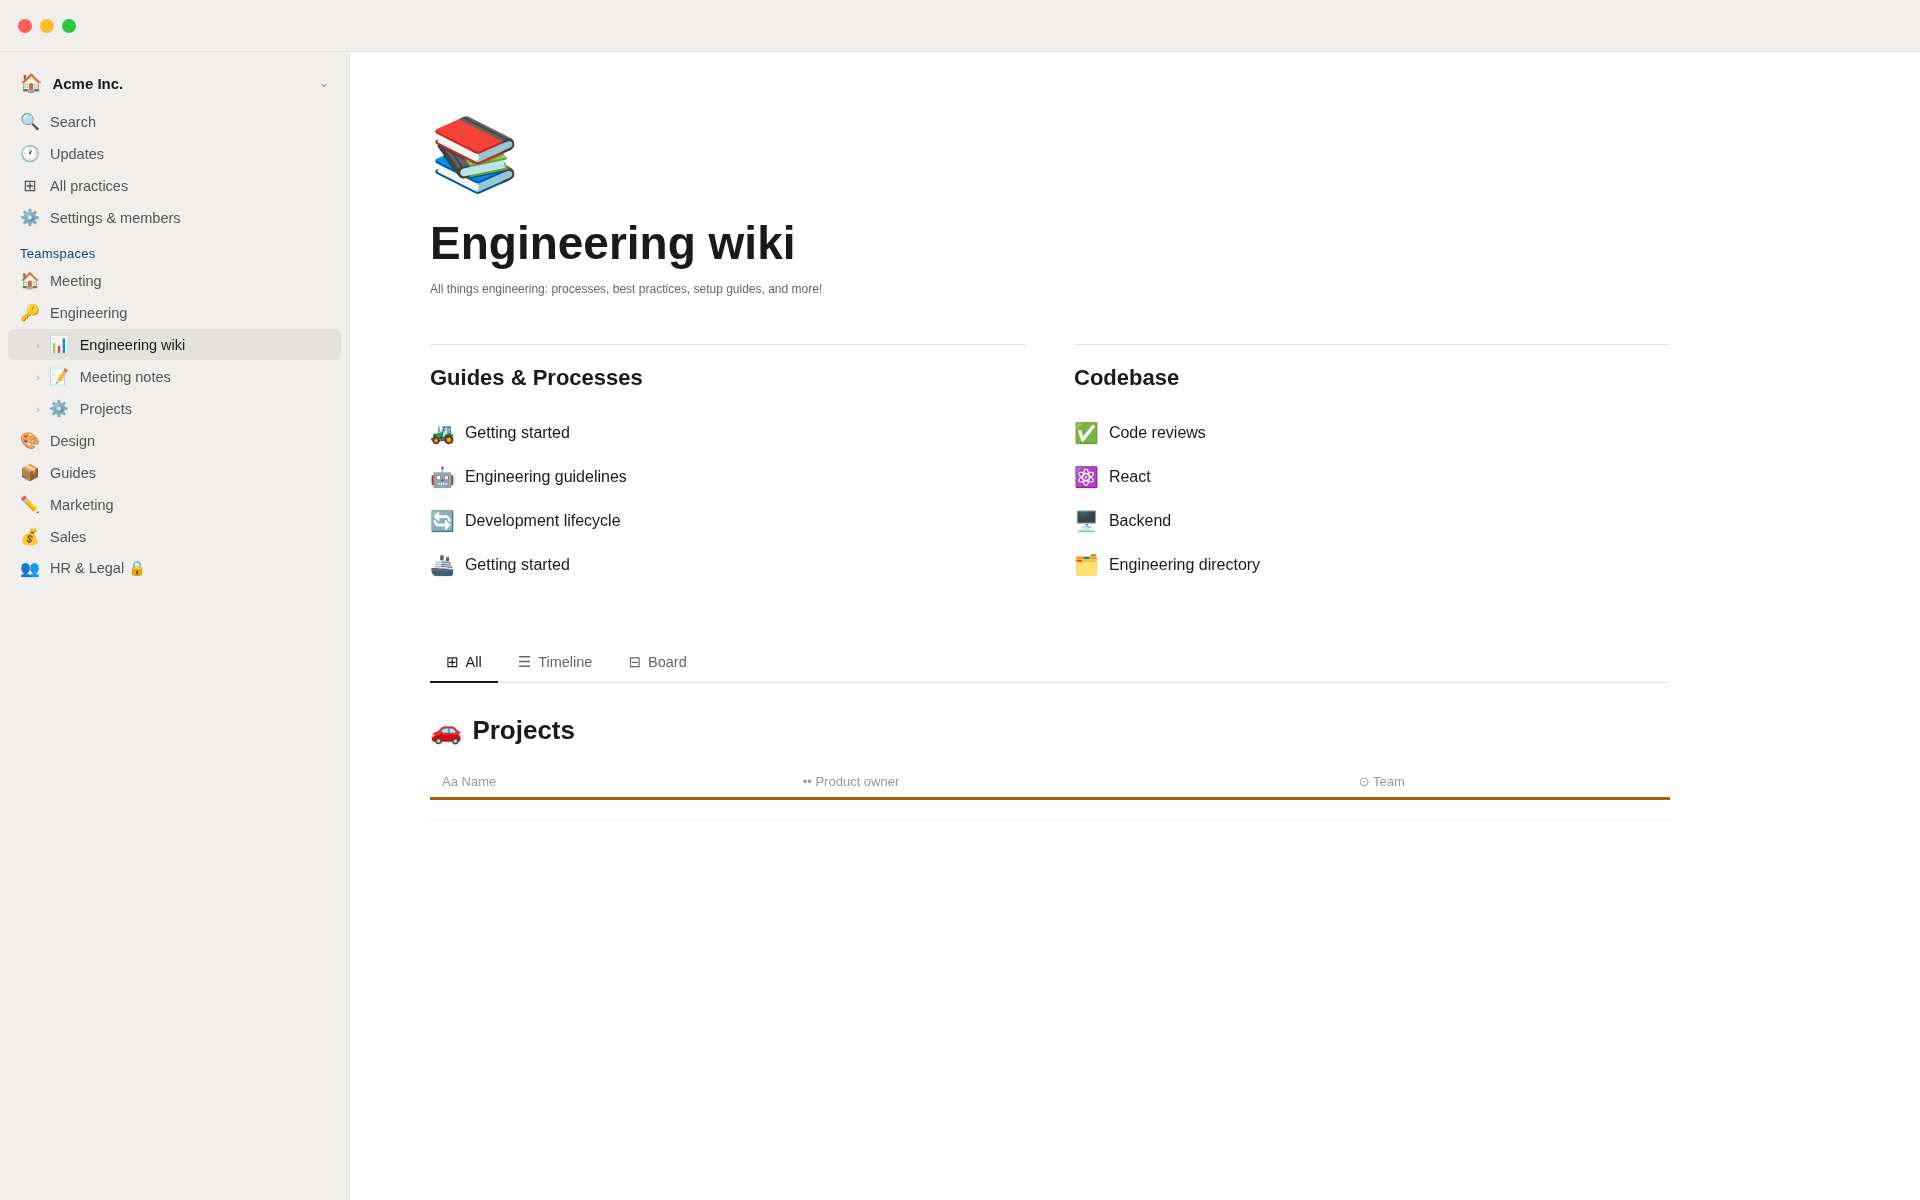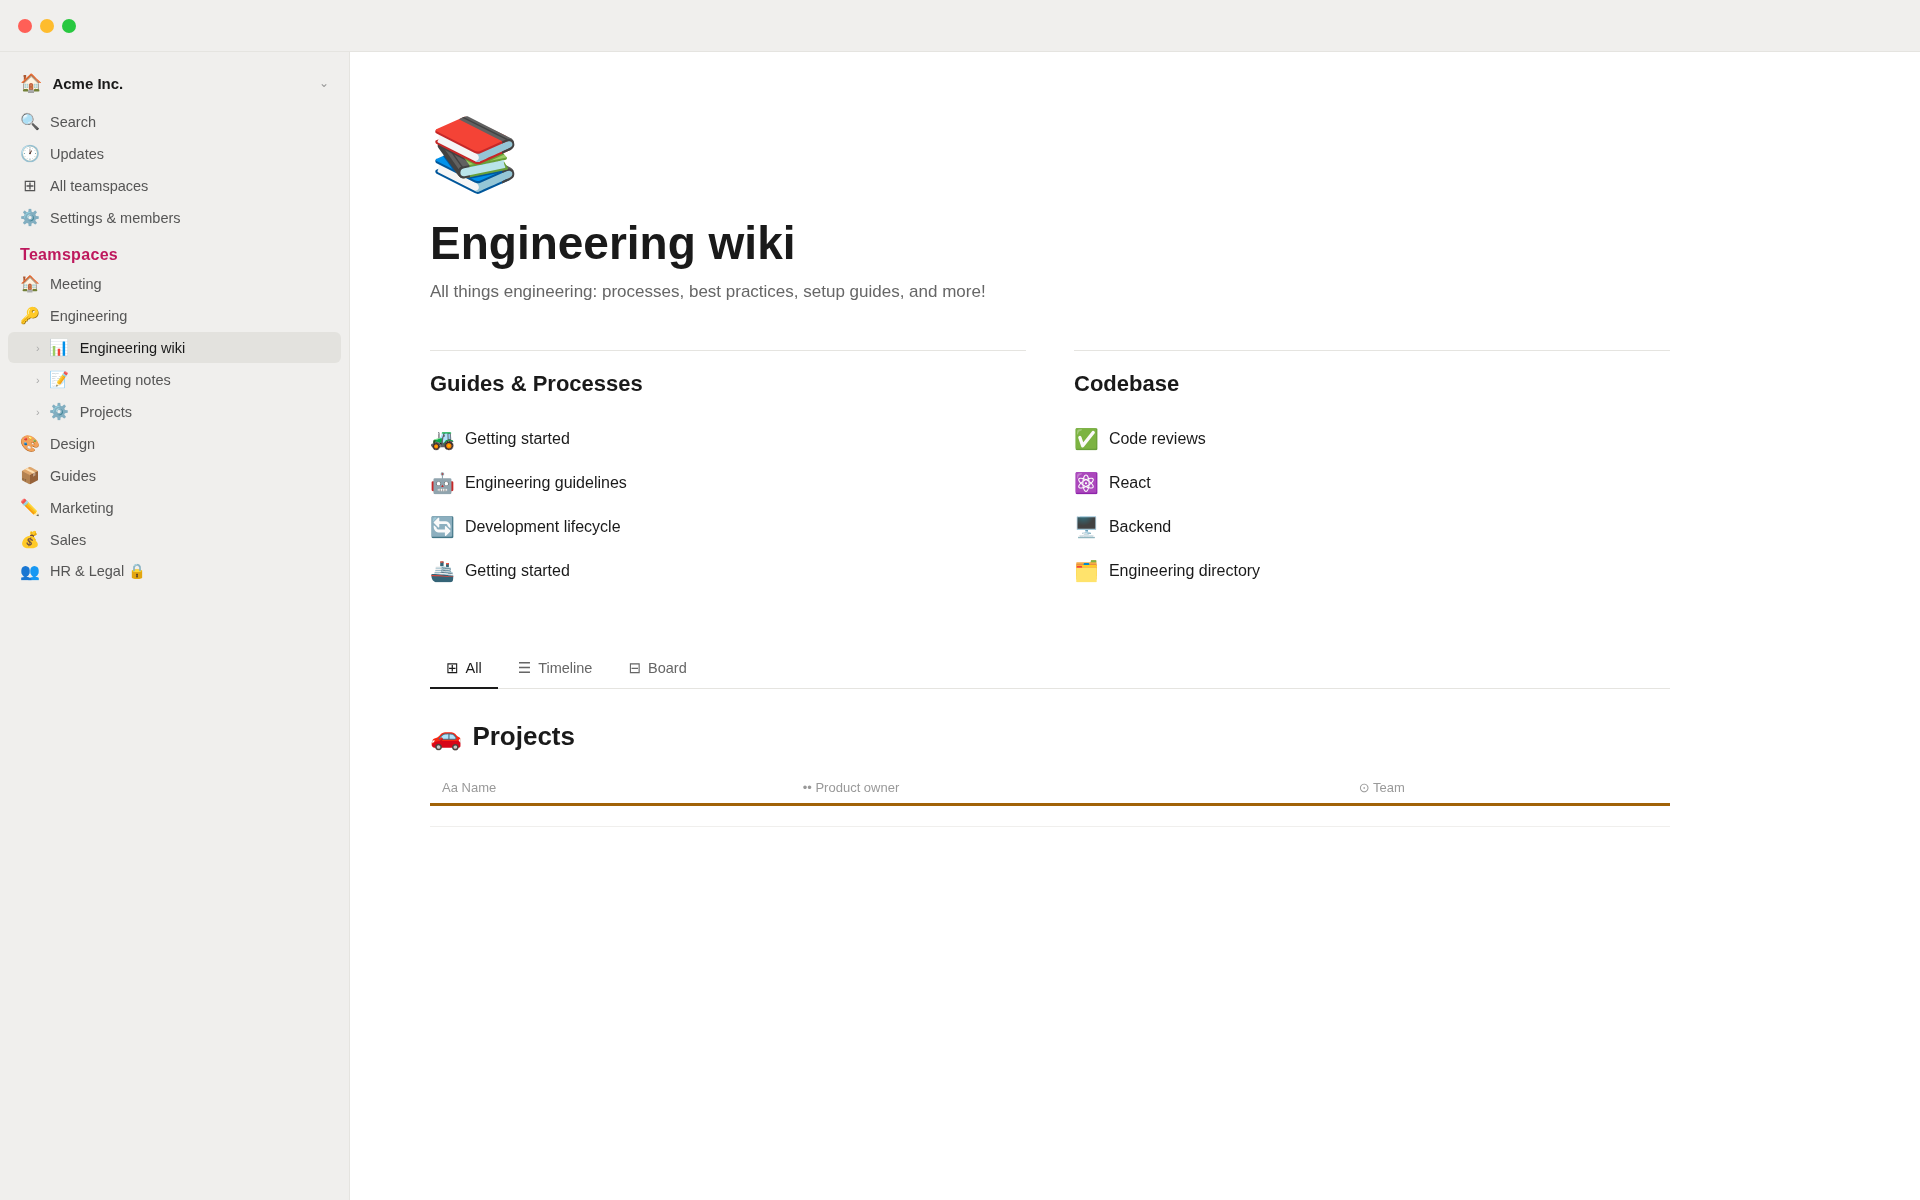--- a/index.html
+++ b/index.html
@@ -86,23 +86,23 @@
       color: #555;
       font-size: 14.5px;
       margin-bottom: 1px;
     }
     .sidebar-item.active { background: #e3e2de; color: #1a1a1a; }
     .sidebar-item .icon { font-size: 16px; min-width: 20px; text-align: center; }
     .sidebar-item .label { flex: 1; }
     .sidebar-item .chevron { font-size: 11px; color: #aaa; }
 
     .section-label {
-      font-size: 16px;
-      font-weight: 700;
-      color: #be185d;
+      font-size: 13px;
+      font-weight: 400;
+      color: #0c4a6e;
       padding: 12px 12px 4px;
       letter-spacing: 0.02em;
     }
 
     .sidebar-item.indented {
       padding-left: 28px;
     }
 
     
     .main {
@@ -171,21 +171,21 @@
 
     .page-title {
       font-size: 46px;
       font-weight: 700;
       color: #1a1a1a;
       margin-bottom: 12px;
       line-height: 1.15;
     }
 
     .page-subtitle {
-      font-size: 17px;
+      font-size: 12px;
       color: #666;
       margin-bottom: 48px;
     }
 
     
     .two-col {
       display: grid;
       grid-template-columns: 1fr 1fr;
       gap: 48px;
       margin-bottom: 56px;
@@ -301,21 +301,21 @@
     <div class="sidebar-item">
       <span class="icon">🔍</span>
       <span class="label">Search</span>
     </div>
     <div class="sidebar-item">
       <span class="icon">🕐</span>
       <span class="label">Updates</span>
     </div>
     <div class="sidebar-item">
       <span class="icon">⊞</span>
-      <span class="label">All teamspaces</span>
+      <span class="label">All practices</span>
     </div>
     <div class="sidebar-item">
       <span class="icon">⚙️</span>
       <span class="label">Settings &amp; members</span>
     </div>
 
     <div class="section-label">Teamspaces</div>
 
     <div class="sidebar-item">
       <span class="icon">🏠</span>

